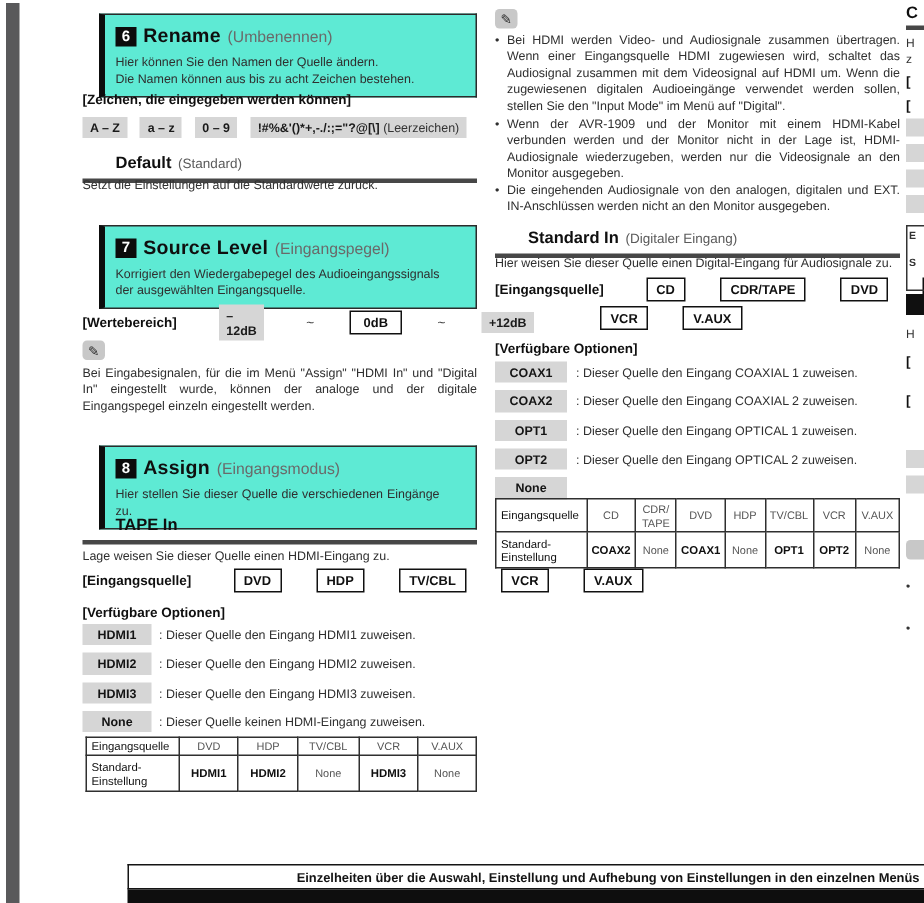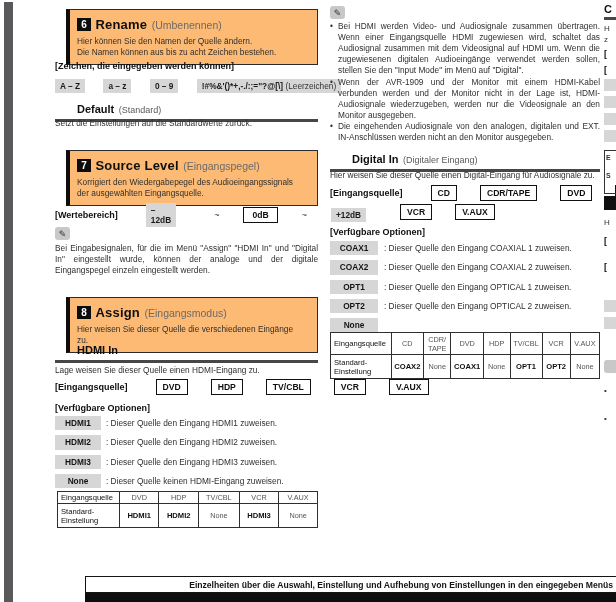--- a/index.html
+++ b/index.html
@@ -7,40 +7,40 @@
     width:616px;height:602px;position:relative;background:#ffffff;
     font-family:"Liberation Sans", sans-serif;color:#2e2e2e;overflow:hidden;
   }
   .scan-strip{position:absolute;left:4px;top:2px;width:9px;height:600px;background:#59595b;}
   .col{position:absolute;top:0;height:602px;}
   .col-left{left:55px;width:263px;}
   .col-right{left:330px;width:270px;}
   .blk{position:absolute;left:0;width:100%;}
 
   
-  .secbox{background:#fdba74;border:1px solid #2b2b2b;border-left:4px solid #0d0d0d;
+  .secbox{background:#5eead4;border:1px solid #2b2b2b;border-left:4px solid #0d0d0d;
           padding:5px 24px 6px 7px;box-sizing:border-box;width:252px;left:11px;}
   .sechead{white-space:nowrap;}
   .num{display:inline-block;background:#0c0c0c;color:#fff;font-weight:bold;font-size:10px;
        width:14px;height:13px;line-height:13px;text-align:center;vertical-align:1px;}
   .sectitle{font-size:13px;font-weight:bold;color:#0f0f0f;letter-spacing:.2px;}
   .secsub{font-size:10.5px;color:#6a6a6a;}
   .secdesc{font-size:8.3px;color:#2f2f2f;margin-top:3px;line-height:1.32;text-align:justify;}
   .pre{white-space:pre-line;}
 
   
   .h2{border-bottom:3px solid #474747;padding-bottom:2px;}
   .h2 .t{font-size:11px;font-weight:bold;color:#0f0f0f;padding-left:22px;}
   .h2 .s{font-size:9px;color:#5a5a5a;font-weight:normal;}
 
   .body-text{font-size:8.3px;line-height:1.32;color:#2f2f2f;text-align:justify;}
   .bracket{font-size:9px;font-weight:bold;color:#0f0f0f;}
 
   .chip{display:inline-block;background:#d6d6d6;font-weight:bold;font-size:8.3px;
-        padding:2px 5px;color:#1a1a1a;margin-right:14px;}
+        padding:2px 5px;color:#1a1a1a;margin-right:4px;}
   .chip .rg{font-weight:normal;color:#333;}
   .btn{display:inline-block;background:#fff;border:1.5px solid #101010;font-weight:bold;
        font-size:8.6px;padding:2px 6px;color:#101010;margin-right:3px;}
   .rowline{display:flex;align-items:center;gap:20px;}
   .rowline .bracket{margin-right:8px;}
   .tilde{font-size:9px;color:#333;margin:0 4px;}
   .midbtn{display:inline-block;background:#fff;border:1.5px solid #101010;font-weight:bold;
           font-size:8.6px;padding:2px 8px;color:#101010;}
 
   .pencil{width:15px;height:13px;background:#c8c8c8;border-radius:3px;display:flex;
@@ -135,25 +135,25 @@
     <div class="blk pencil" style="top:227px;width:15px;">✎</div>
 
     <div class="blk body-text" style="top:243px">Bei Eingabesignalen, für die im Menü "Assign" "HDMI In" und "Digital In" eingestellt wurde, können der analoge und der digitale Eingangspegel einzeln eingestellt werden.</div>
 
     <section class="blk secbox" style="top:297px">
       <div class="sechead">
         <span class="num">8</span>
         <span class="sectitle">Assign</span>
         <span class="secsub">(Eingangsmodus)</span>
       </div>
-      <div class="secdesc">Hier weisen Sie dieser Quelle die verschiedenen Eingänge zu.</div>
+      <div class="secdesc">Hier stellen Sie dieser Quelle die verschiedenen Eingänge zu.</div>
     </section>
 
     <div class="blk h2" style="top:340px">
-      <span class="t">HDMI In</span>
+      <span class="t">TAPE In</span>
     </div>
     <div class="blk body-text" style="top:365px">Lage weisen Sie dieser Quelle einen HDMI-Eingang zu.</div>
 
     <div class="blk rowline" style="top:379px">
       <span class="bracket">[Eingangsquelle]</span>
       <span class="btn">DVD</span>
       <span class="btn">HDP</span>
       <span class="btn">TV/CBL</span>
       <span class="btn">VCR</span>
       <span class="btn">V.AUX</span>
@@ -216,21 +216,21 @@
         <span class="dot">•</span>
         <span class="btxt">Wenn der AVR-1909 und der Monitor mit einem HDMI-Kabel verbunden werden und der Monitor nicht in der Lage ist, HDMI-Audiosignale wiederzugeben, werden nur die Videosignale an den Monitor ausgegeben.</span>
       </div>
       <div class="bullet">
         <span class="dot">•</span>
         <span class="btxt">Die eingehenden Audiosignale von den analogen, digitalen und EXT. IN-Anschlüssen werden nicht an den Monitor ausgegeben.</span>
       </div>
     </div>
 
     <div class="blk h2" style="top:149px">
-      <span class="t">Digital In</span>
+      <span class="t">Standard In</span>
       <span class="s">(Digitaler Eingang)</span>
     </div>
     <div class="blk body-text" style="top:170px">Hier weisen Sie dieser Quelle einen Digital-Eingang für Audiosignale zu.</div>
 
     <div class="blk rowline" style="top:185px">
       <span class="bracket">[Eingangsquelle]</span>
       <span class="btn">CD</span>
       <span class="btn">CDR/TAPE</span>
       <span class="btn">DVD</span>
       <span class="btn">HDP</span>
@@ -312,16 +312,16 @@
     <div class="e-br" style="top:236px">[</div>
     <div class="e-br" style="top:262px">[</div>
     <div class="e-chip" style="top:300px"></div>
     <div class="e-chip" style="top:317px"></div>
     <div class="e-pencil"></div>
     <div class="e-txt" style="top:386px">•</div>
     <div class="e-txt" style="top:414px">•</div>
   </div>
 
   <div class="footer-box">
-    <span>Einzelheiten über die Auswahl, Einstellung und Aufhebung von Einstellungen in den eingegeben Menüs</span>
+    <span>Einzelheiten über die Auswahl, Einstellung und Aufhebung von Einstellungen in den einzelnen Menüs</span>
   </div>
   <div class="footer-bar"></div>
 </div>
 
 </body></html>

